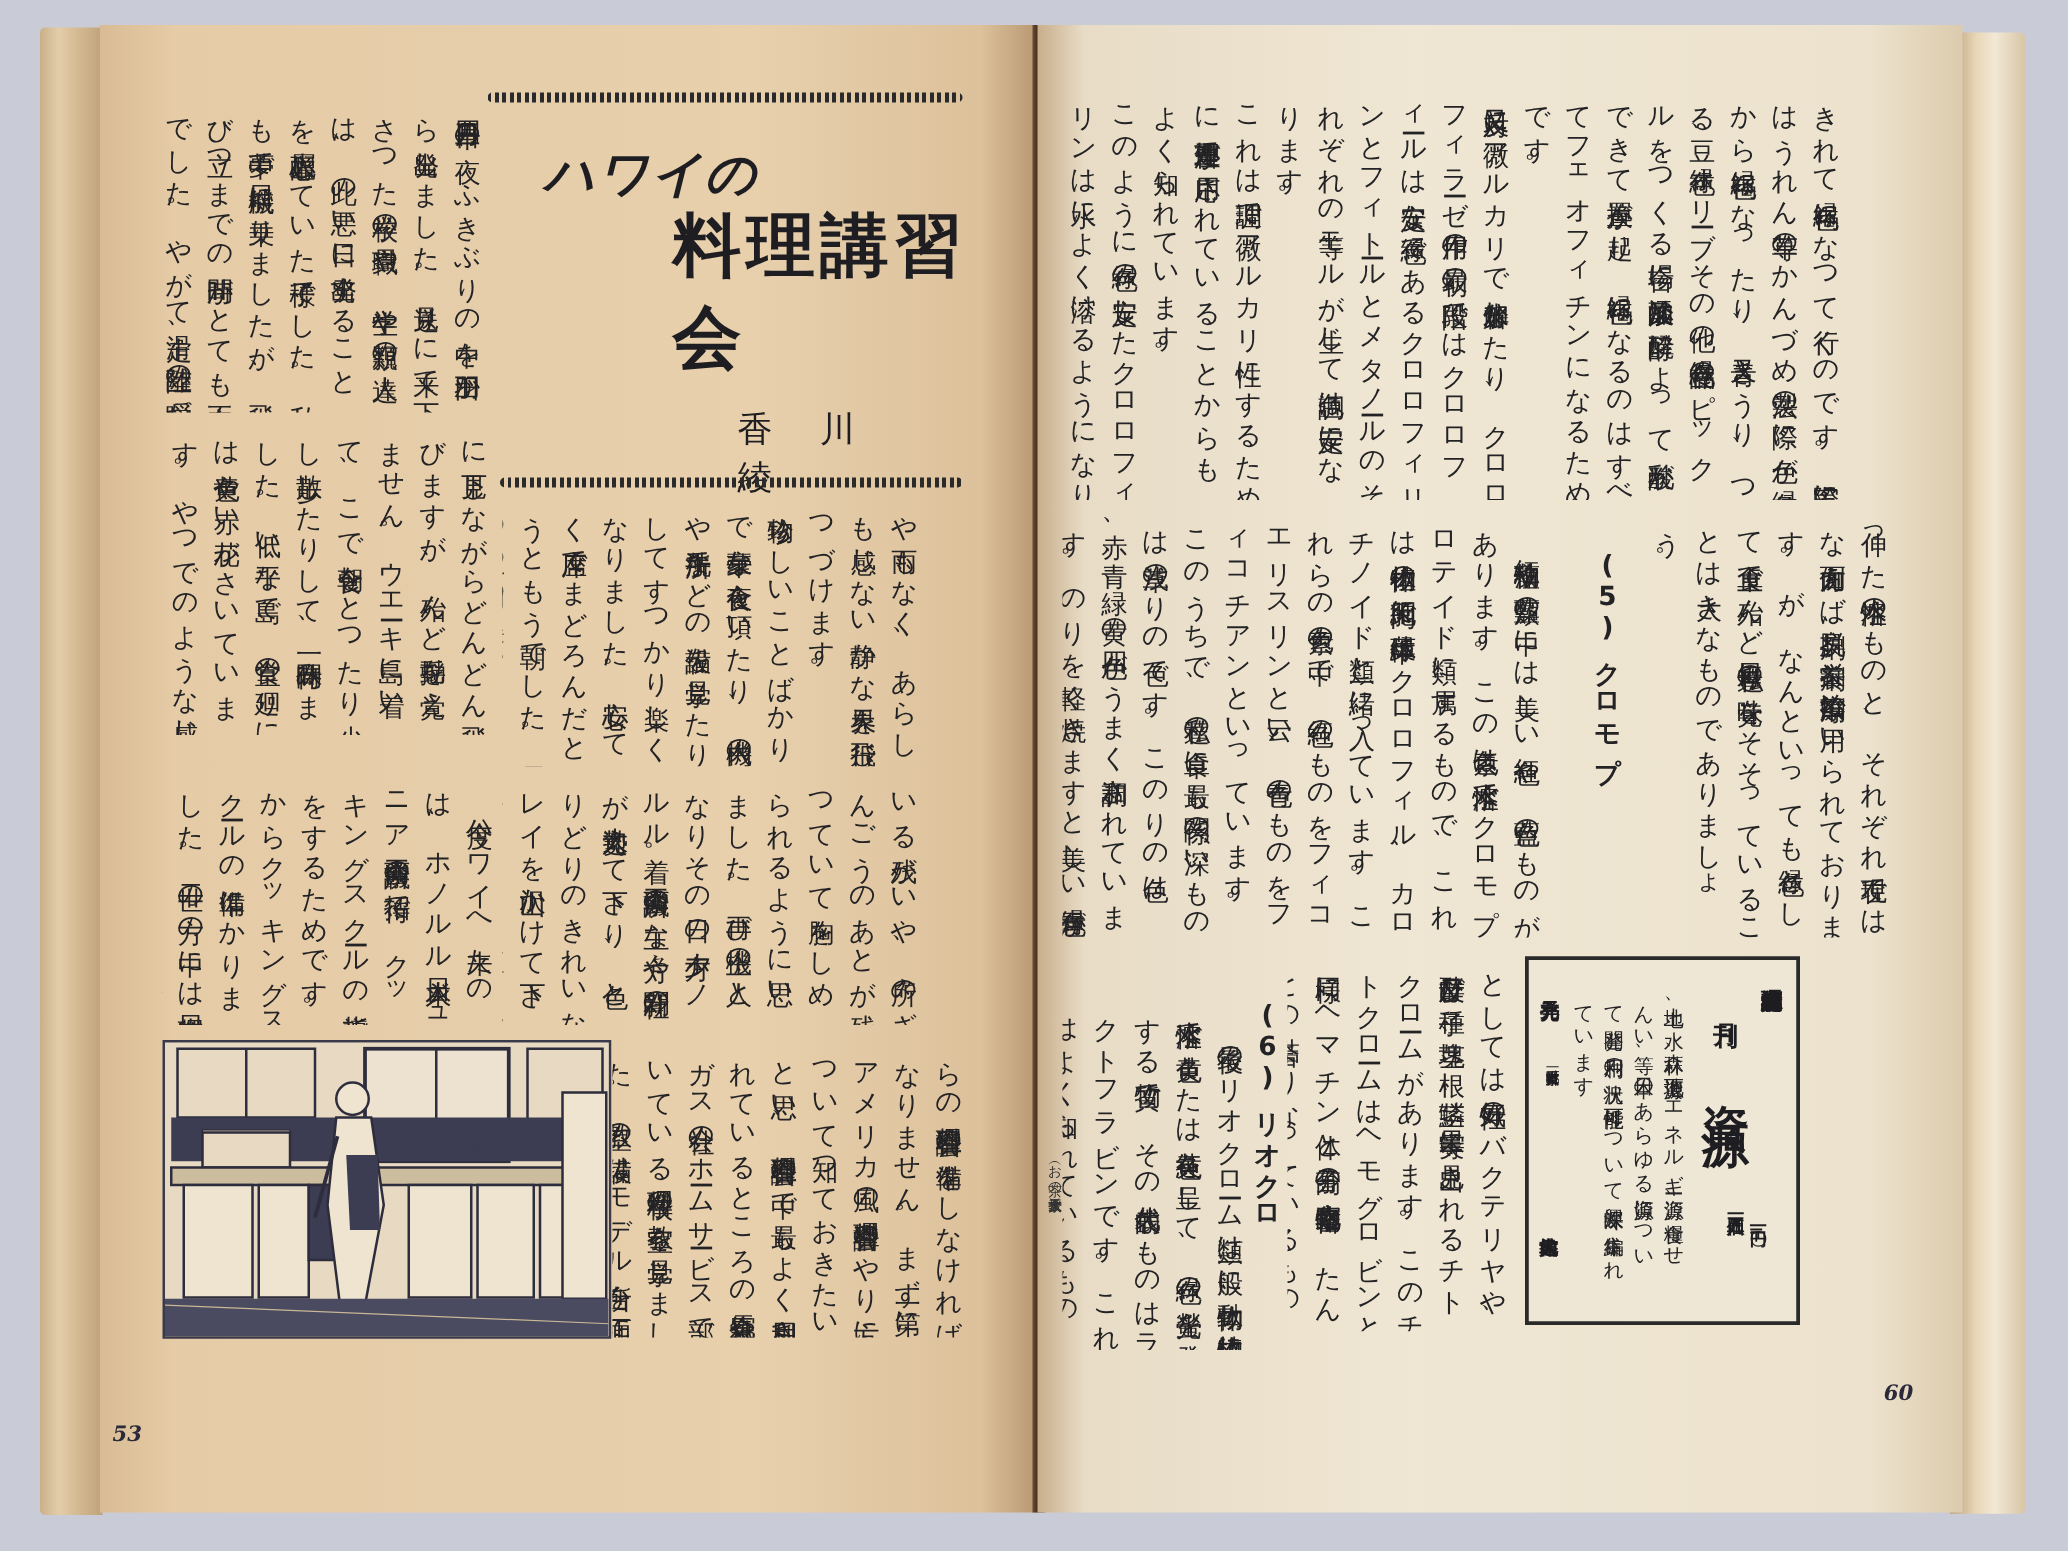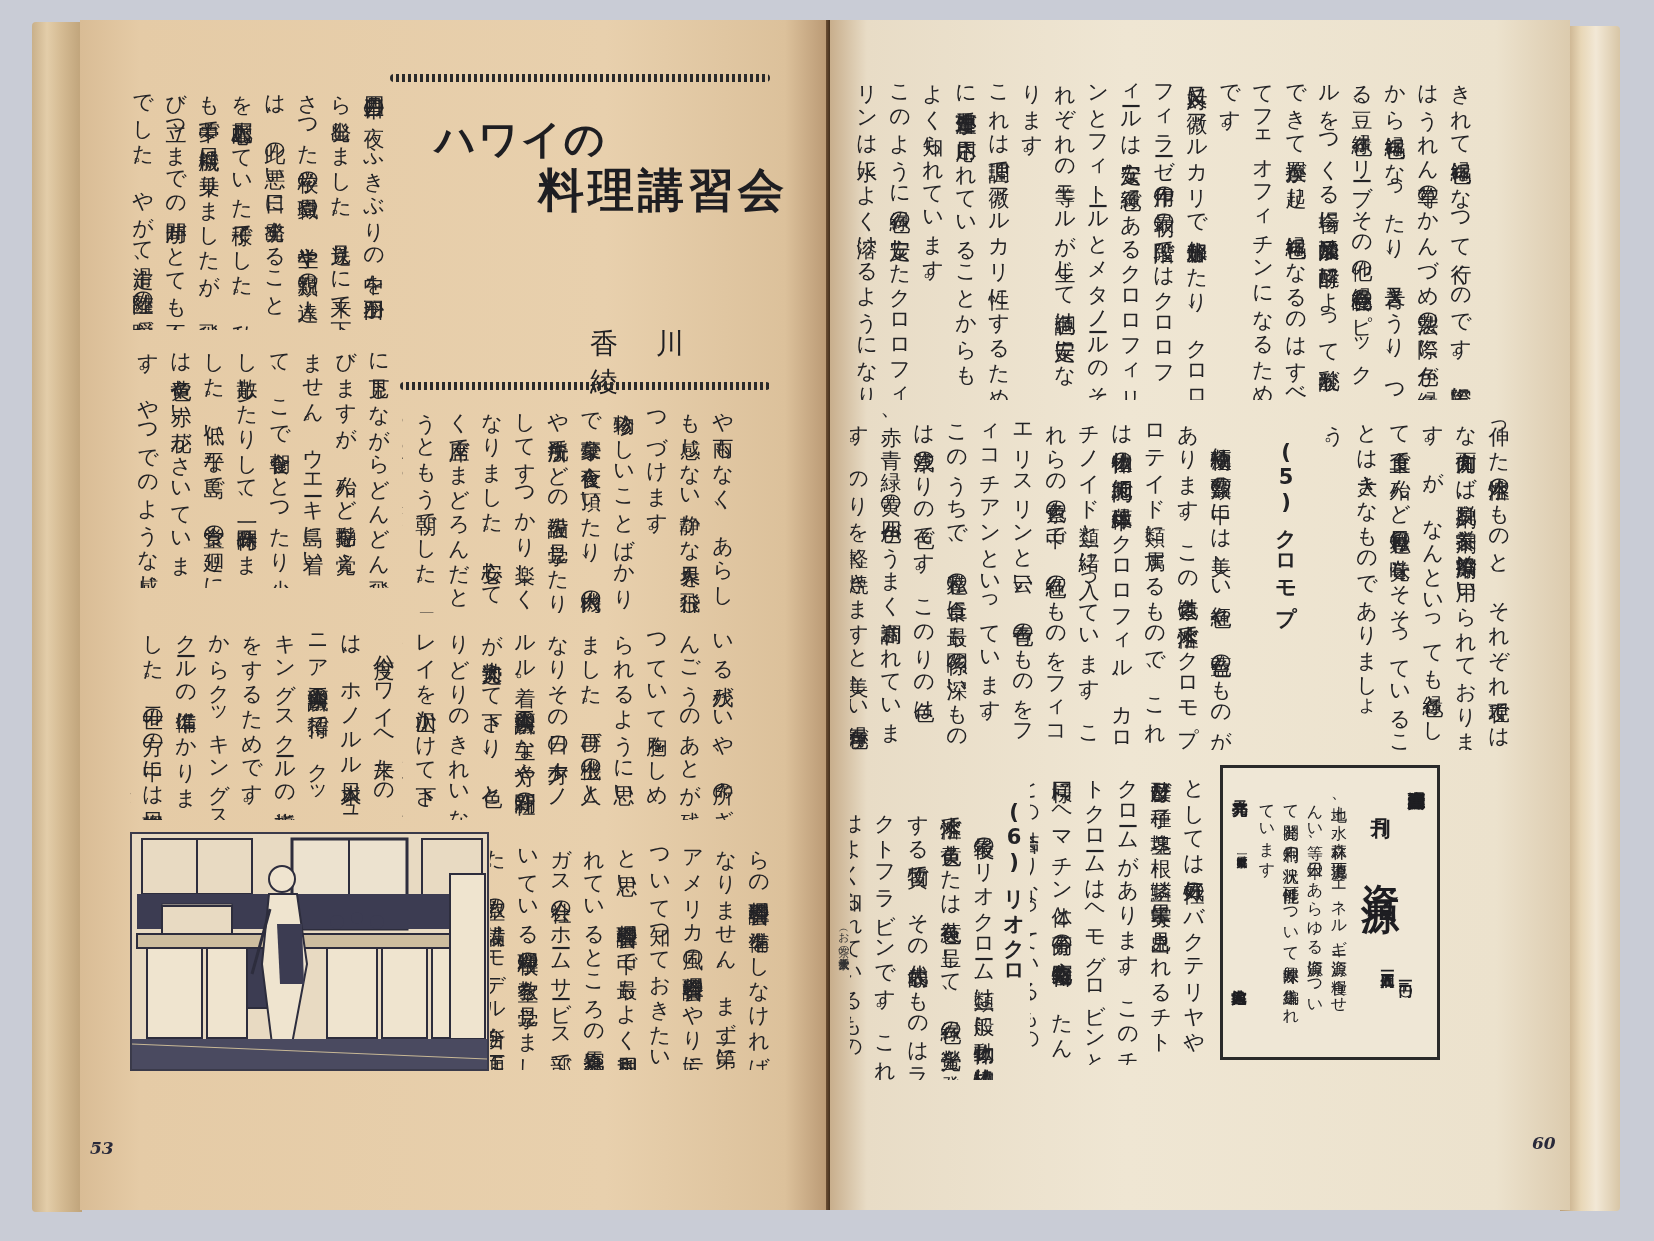--- a/index.html
+++ b/index.html
@@ -27,21 +27,21 @@
     font-size:21px; line-height:33px; color:#232326; letter-spacing:1px;
     font-family:"DejaVu Serif",serif; overflow:hidden;
   }
   .vcol p { margin:0; text-indent:1em; }
   .vcol p.noindent { text-indent:0; }
   .heading-v { font-family:"DejaVu Sans",sans-serif; font-weight:bold; }
 
   .title1 { position:absolute; writing-mode:horizontal-tb; font-family:"DejaVu Sans",sans-serif;
     font-weight:bold; font-size:40px; color:#1e1e22; letter-spacing:2px; }
   .title2 { position:absolute; font-family:Liberation Serif, serif; font-weight:bold;
-    font-size:46px; color:#1e1e22; letter-spacing:4px; }
+    font-size:55px; color:#1e1e22; letter-spacing:4px; }
   .author { position:absolute; font-family:"DejaVu Serif",serif; font-size:28px;
     color:#1e1e22; letter-spacing:38px; }
   .wavy { position:absolute; height:8px;
     background:repeating-linear-gradient(90deg,#2a2a2a 0 3px,transparent 3px 6px);
     border-radius:4px; }
   .pagenum { position:absolute; font-family:"DejaVu Serif",serif; font-style:italic;
     font-weight:bold; font-size:17px; color:#2a2a3a; }
 
   .illus { position:absolute; left:50px; top:812px; width:355px; height:235px;
     background:#e6d6bc; border:2px solid #3a3a4a; overflow:hidden; }
@@ -58,21 +58,21 @@
 </head>
 <body>
 
 <div class="edge-left"></div>
 <div class="edge-right"></div>
 
 <div class="page page-left">
 
   <div class="wavy" style="left:310px; top:54px; width:380px;"></div>
 
-  <div class="title1" style="left:355px; top:92px;">ハワイの</div>
+  <div class="title1" style="left:355px; top:92px;font-style:italic;">ハワイの</div>
   <div class="title2" style="left:458px; top:140px;">料理講習会</div>
   <div class="author" style="left:510px; top:305px;">香川 綾</div>
 
   <div class="wavy" style="left:320px; top:362px; width:370px;"></div>
 
   <div class="vcol" style="left:50px; top:60px; width:260px; height:250px;">
     <p class="noindent">四月十三日の夜、ふきぶりの中を羽田から出発しました。見送りに来て下さつた学校の職員や、学生や親類の人達は、此の悪い日に出発することを大層心配していた様子でした。私も夢中で日航機に乗りましたが、飛び立つまでの時間がとても不安でした。やがて滑走、離陸の一瞬が過ぎて雨雲を抜けて上に出ますと、そこにはもは</p>
   </div>
 
   <div class="vcol" style="left:50px; top:318px; width:265px; height:250px;">
@@ -187,14 +187,14 @@
     <div class="ad-title" style="right:40px; top:195px; font-size:14px;">価一八五円</div>
     <div class="ad-title" style="right:22px; top:205px; font-size:14px;">〒一〇円</div>
     <div class="vcol" style="left:28px; top:25px; width:100px; height:230px;">
       <p class="noindent">土地、水、森林、地下資源、エネルギー資源、食糧、せんい等、日本のあらゆる資源について開発と利用の状況、可能性について興味深く編集されています</p>
     </div>
     <div class="ad-title" style="left:6px; top:20px; font-size:16px;">発売元</div>
     <div class="ad-title" style="left:10px; top:80px; font-size:11px; font-weight:normal; font-family:'DejaVu Serif',serif;">東京都文京区春日町一ノ一</div>
     <div class="ad-title" style="left:6px; top:210px; font-size:15px;">地人書館</div>
   </div>
 
-  <div class="pagenum" style="left:702px; top:1085px;margin-top:28px;">60</div>
+  <div class="pagenum" style="left:677px; top:1085px;">60</div>
 </div>
 
 </body></html>

